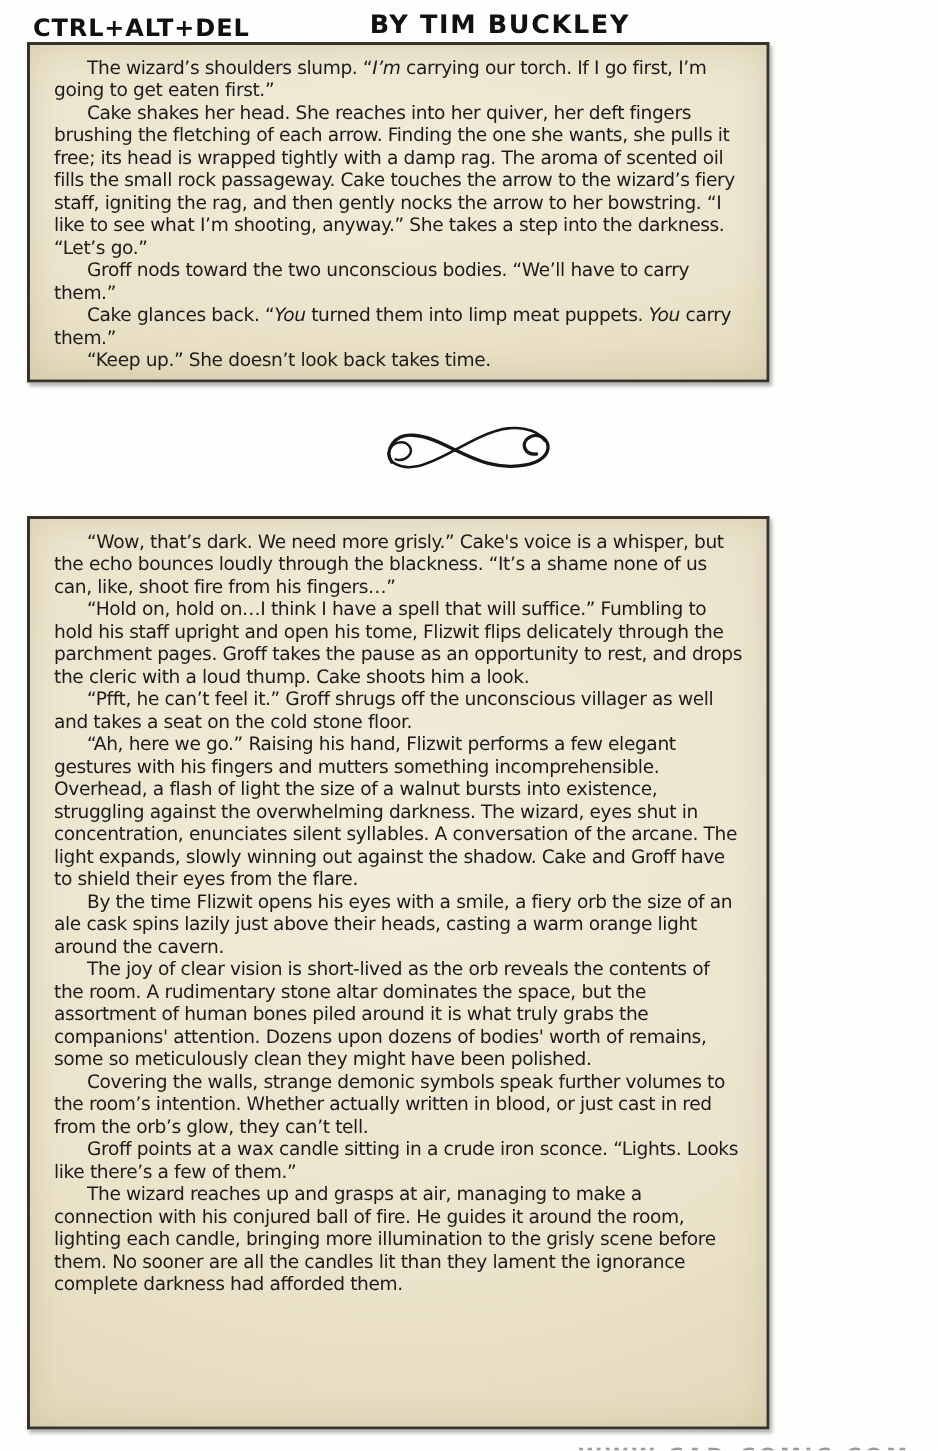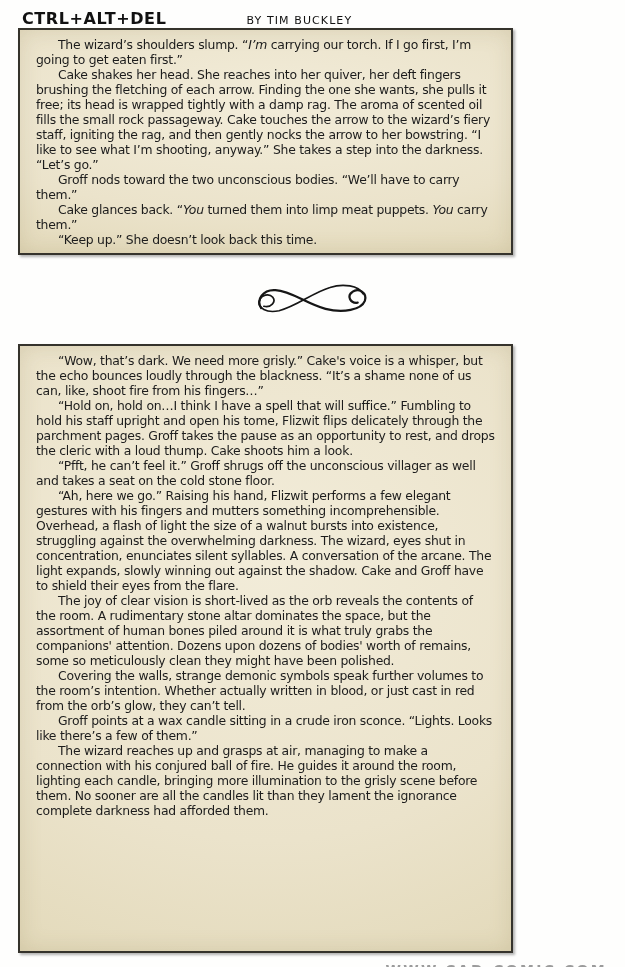--- a/index.html
+++ b/index.html
@@ -22,22 +22,22 @@
     padding:5px 0 0 22px;
     height:23px;
   }
   .comic-title{
     font-size:16px;
     font-weight:700;
     letter-spacing:0.6px;
     color:#111;
   }
   .comic-byline{
-    font-size:11px;
-    font-weight:400;
+    font-size:17px;
+    font-weight:700;
     letter-spacing:1.1px;
     color:#111;
     margin-left:80px;
     padding-bottom:1px;
   }
   
   .panel{
     box-sizing:border-box;
     width:495px;
     margin-left:18px;
@@ -89,37 +89,38 @@
   <header class="comic-header">
     <span class="comic-title">CTRL+ALT+DEL</span>
     <span class="comic-byline">BY TIM BUCKLEY</span>
   </header>
 
   <section class="panel panel-1">
       <p>The wizard’s shoulders slump. “<i>I’m</i> carrying our torch. If I go first, I’m going to get eaten first.”</p>
       <p>Cake shakes her head. She reaches into her quiver, her deft fingers brushing the fletching of each arrow. Finding the one she wants, she pulls it free; its head is wrapped tightly with a damp rag. The aroma of scented oil fills the small rock passageway. Cake touches the arrow to the wizard’s fiery staff, igniting the rag, and then gently nocks the arrow to her bowstring. “I like to see what I’m shooting, anyway.” She takes a step into the darkness. “Let’s go.”</p>
       <p>Groff nods toward the two unconscious bodies. “We’ll have to carry them.”</p>
       <p>Cake glances back. “<i>You</i> turned them into limp meat puppets. <i>You</i> carry them.”</p>
-      <p>“Keep up.” She doesn’t look back this time.</p>
+      <p>“Keep up.” She doesn’t look back takes time.</p>
     </section>
 
   <div class="divider">
     <svg width="118" height="44" viewBox="0 0 132 48" aria-hidden="true">
       <g fill="none" stroke="#161616" stroke-linecap="round">
         <path stroke-width="2.5" d="M8,33 C2,24 10,12 24,13 C42,14 58,28 80,34 C100,39 120,35 124,25 C127,16 117,10 110,15 C104,19 107,28 116,27"></path>
         <path stroke-width="1.9" d="M122,17 C117,8 100,5 85,10 C65,16 48,31 28,36 C14,39 4,33 6,25 C8,18 17,16 21,21 C25,26 19,33 11,31"></path>
       </g>
     </svg>
   </div>
 
   <section class="panel panel-2">
       <p>“Wow, that’s dark. We need more grisly.” Cake's voice is a whisper, but the echo bounces loudly through the blackness. “It’s a shame none of us can, like, shoot fire from his fingers…”</p>
       <p>“Hold on, hold on…I think I have a spell that will suffice.” Fumbling to hold his staff upright and open his tome, Flizwit flips delicately through the parchment pages. Groff takes the pause as an opportunity to rest, and drops the cleric with a loud thump. Cake shoots him a look.</p>
       <p>“Pfft, he can’t feel it.” Groff shrugs off the unconscious villager as well and takes a seat on the cold stone floor.</p>
       <p>“Ah, here we go.” Raising his hand, Flizwit performs a few elegant gestures with his fingers and mutters something incomprehensible. Overhead, a flash of light the size of a walnut bursts into existence, struggling against the overwhelming darkness. The wizard, eyes shut in concentration, enunciates silent syllables. A conversation of the arcane. The light expands, slowly winning out against the shadow. Cake and Groff have to shield their eyes from the flare.</p>
+      <p>By the time Flizwit opens his eyes with a smile, a fiery orb the size of an ale cask spins lazily just above their heads, casting a warm orange light around the cavern.</p>
       <p>The joy of clear vision is short-lived as the orb reveals the contents of the room. A rudimentary stone altar dominates the space, but the assortment of human bones piled around it is what truly grabs the companions' attention. Dozens upon dozens of bodies' worth of remains, some so meticulously clean they might have been polished.</p>
       <p>Covering the walls, strange demonic symbols speak further volumes to the room’s intention. Whether actually written in blood, or just cast in red from the orb’s glow, they can’t tell.</p>
       <p>Groff points at a wax candle sitting in a crude iron sconce. “Lights. Looks like there’s a few of them.”</p>
       <p>The wizard reaches up and grasps at air, managing to make a connection with his conjured ball of fire. He guides it around the room, lighting each candle, bringing more illumination to the grisly scene before them. No sooner are all the candles lit than they lament the ignorance complete darkness had afforded them.</p>
     </section>
 
   <footer class="comic-footer">
     <span class="site-url">WWW.CAD-COMIC.COM</span>
   </footer>
 

